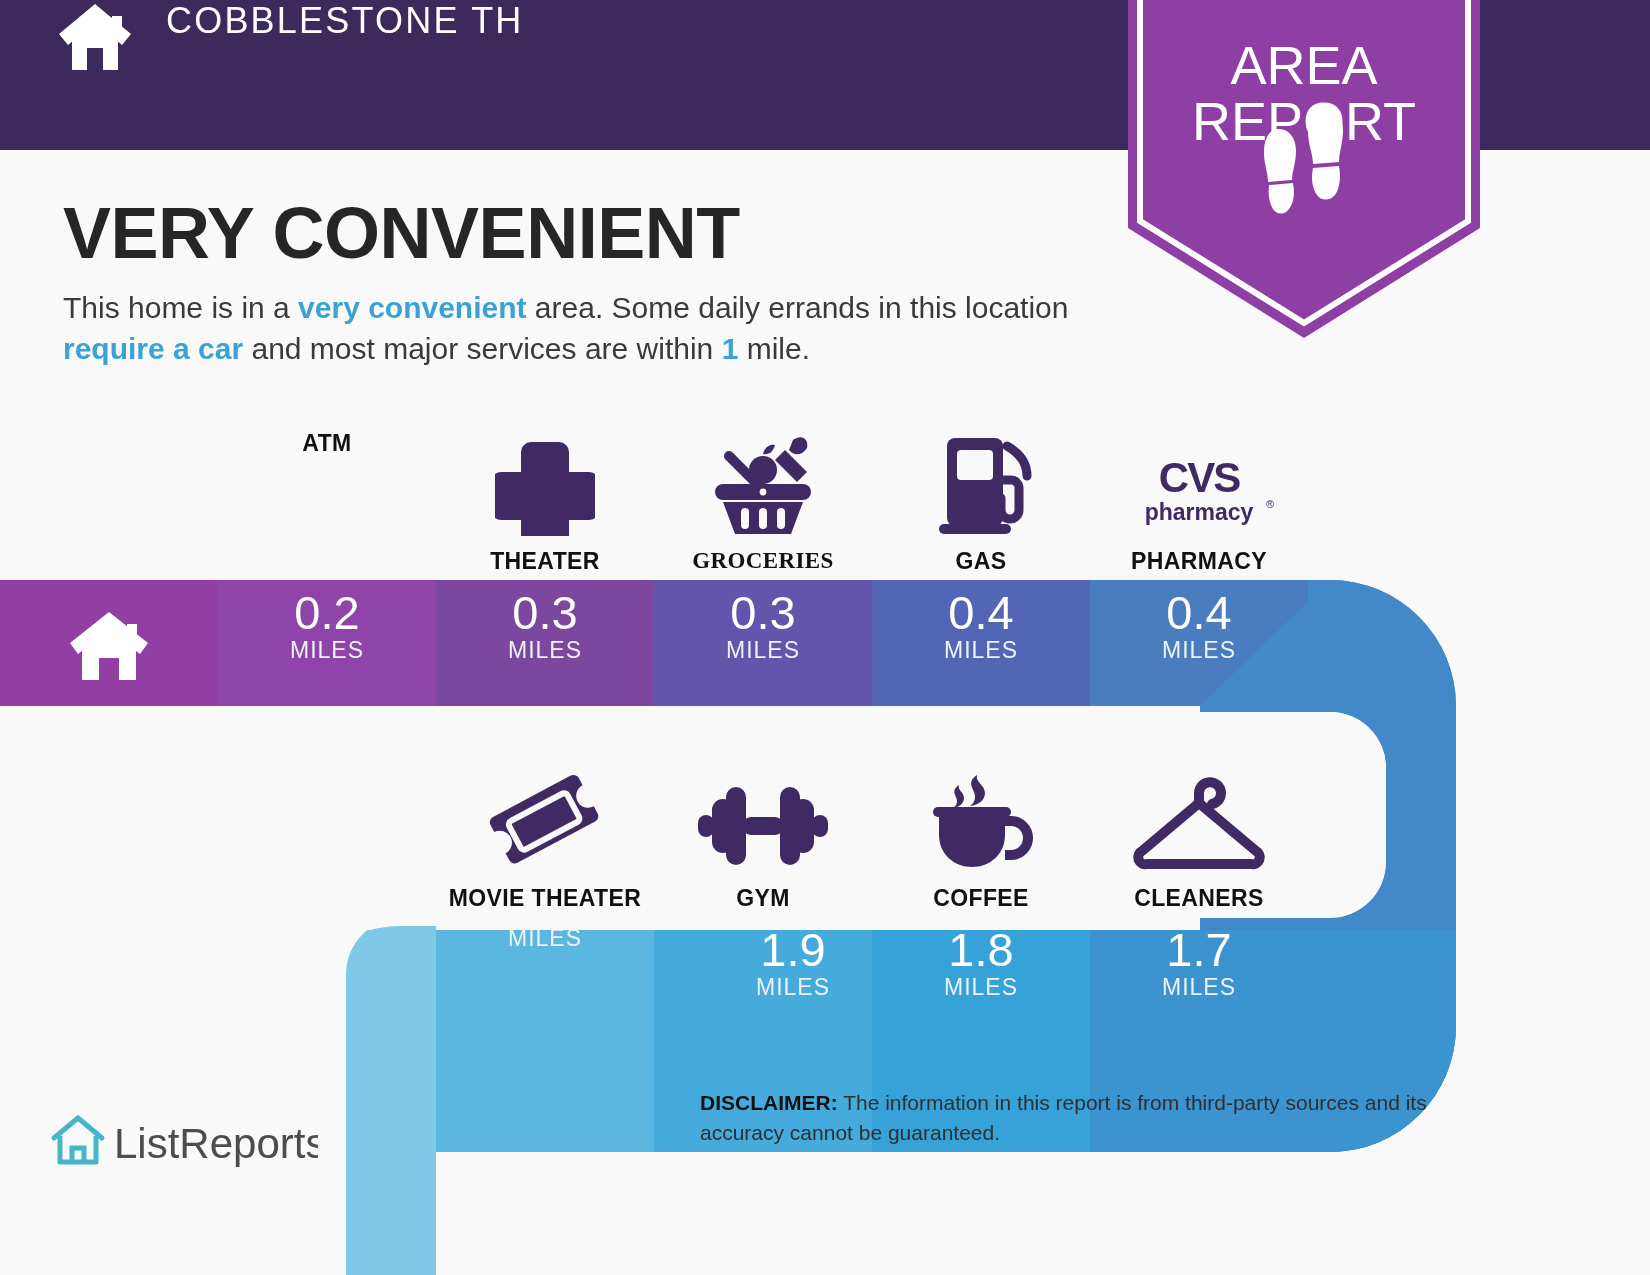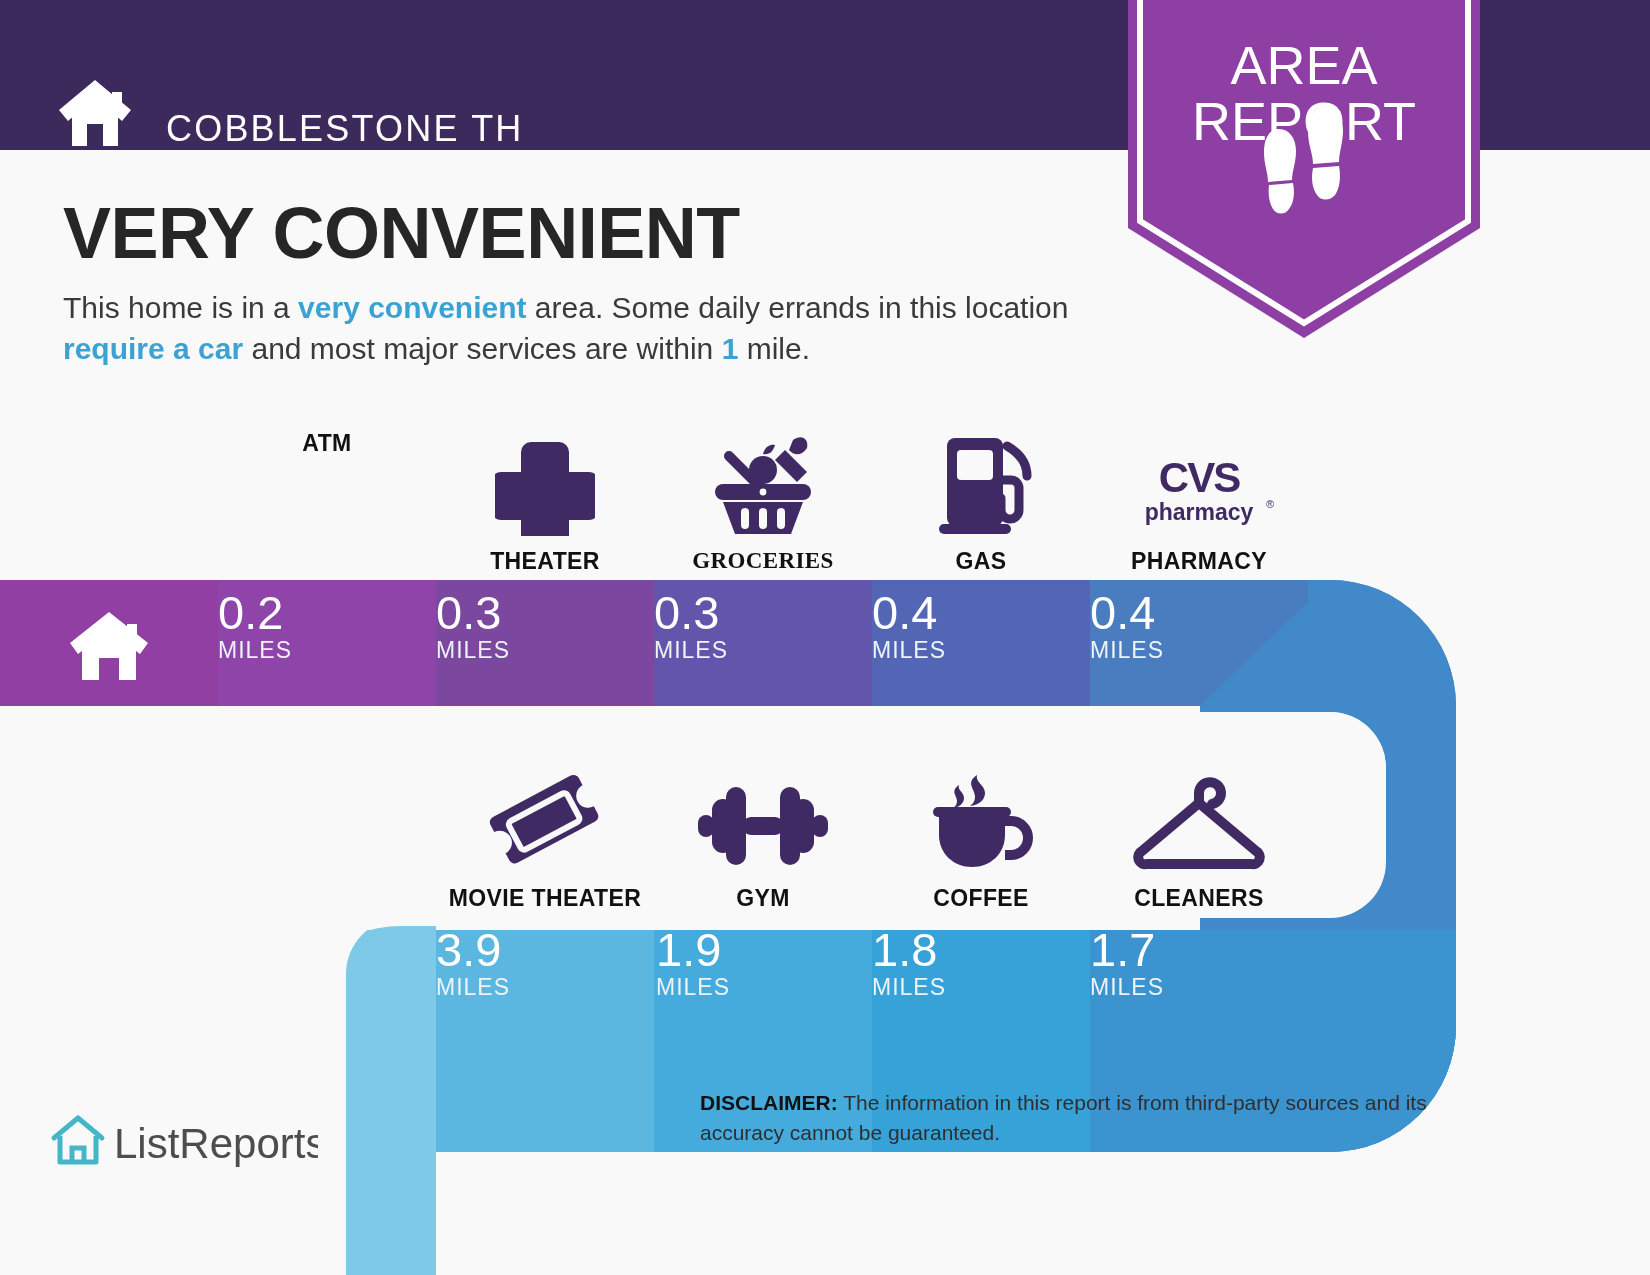--- a/index.html
+++ b/index.html
@@ -8,21 +8,21 @@
     background:#f8f8f8;
     font-family:"Liberation Sans", sans-serif;
     overflow:hidden;
   }
   .page{ position:relative; width:1650px; height:1275px; background:#f9f9fa; }
 
   
   .header{
     position:absolute; left:0; top:0; width:1650px; height:150px;
     background:#3c2a5d;
-    display:flex; align-items:flex-end;
+    display:flex; align-items:flex-start;
   }
   .header-home{ margin-left:56px; width:78px; height:74px; }
   .header-title{
     margin-left:32px; color:#ffffff; font-size:36px; letter-spacing:2.2px;
     font-weight:400;
   }
 
   
   .badge{
     position:absolute; left:1128px; top:-12px; width:352px; height:350px;
@@ -47,21 +47,21 @@
   .icon-row{ position:absolute; left:0; width:1650px; z-index:3; }
   .icon-row .cell{
     position:absolute; width:218px; text-align:center;
   }
   .cell-icon{ height:118px; display:flex; align-items:flex-end; justify-content:center; }
   .cell-label{
     margin-top:12px; font-size:23px; font-weight:bold; color:#111; letter-spacing:0.4px;
   }
 
   .dist-row{ position:absolute; left:0; width:1650px; height:116px; z-index:4; }
-  .dist-cell{ position:absolute; width:218px; top:0; }
+  .dist-cell{ position:absolute; width:218px; text-align:center; top:0; }
   .dist-num{ font-size:47px; color:#ffffff; line-height:1.05; font-weight:300; }
   .dist-unit{ font-size:23px; color:#eef3f8; letter-spacing:1px; }
 
   .home-cell{ position:absolute; left:0; top:0; width:218px; display:flex;
               align-items:center; justify-content:center; height:116px; }
 
   
   .lr-logo{ position:absolute; left:48px; top:1110px; width:270px; height:62px; z-index:5; }
   .watermark{
     position:absolute; left:10px; top:1138px; z-index:7;
@@ -308,24 +308,23 @@
           <path d="M67 30 V20 a11 11 0 1 1 13 11" fill="none" stroke="#3f2a63" stroke-width="10" stroke-linecap="round"></path>
           <path d="M67 30 L10 78 a7 7 0 0 0 5 13 h104 a7 7 0 0 0 5 -13 Z" fill="none" stroke="#3f2a63" stroke-width="10" stroke-linejoin="round"></path>
         </svg>
       </div>
       <div class="cell-label">CLEANERS</div>
     </div>
   </div>
 
   <div class="dist-row" style="top:925px;">
     <div class="dist-cell" style="left:436px;">
-      <div class="dist-num">3.9</div>
-      <div class="dist-unit">MILES</div>
-    </div>
-    <div class="dist-cell" style="left:656px;">
+      <div class="dist-unit">MILES</div>
+    </div>
+    <div class="dist-cell" style="left:684px;">
       <div class="dist-num">1.9</div>
       <div class="dist-unit">MILES</div>
     </div>
     <div class="dist-cell" style="left:872px;">
       <div class="dist-num">1.8</div>
       <div class="dist-unit">MILES</div>
     </div>
     <div class="dist-cell" style="left:1090px;">
       <div class="dist-num">1.7</div>
       <div class="dist-unit">MILES</div>

